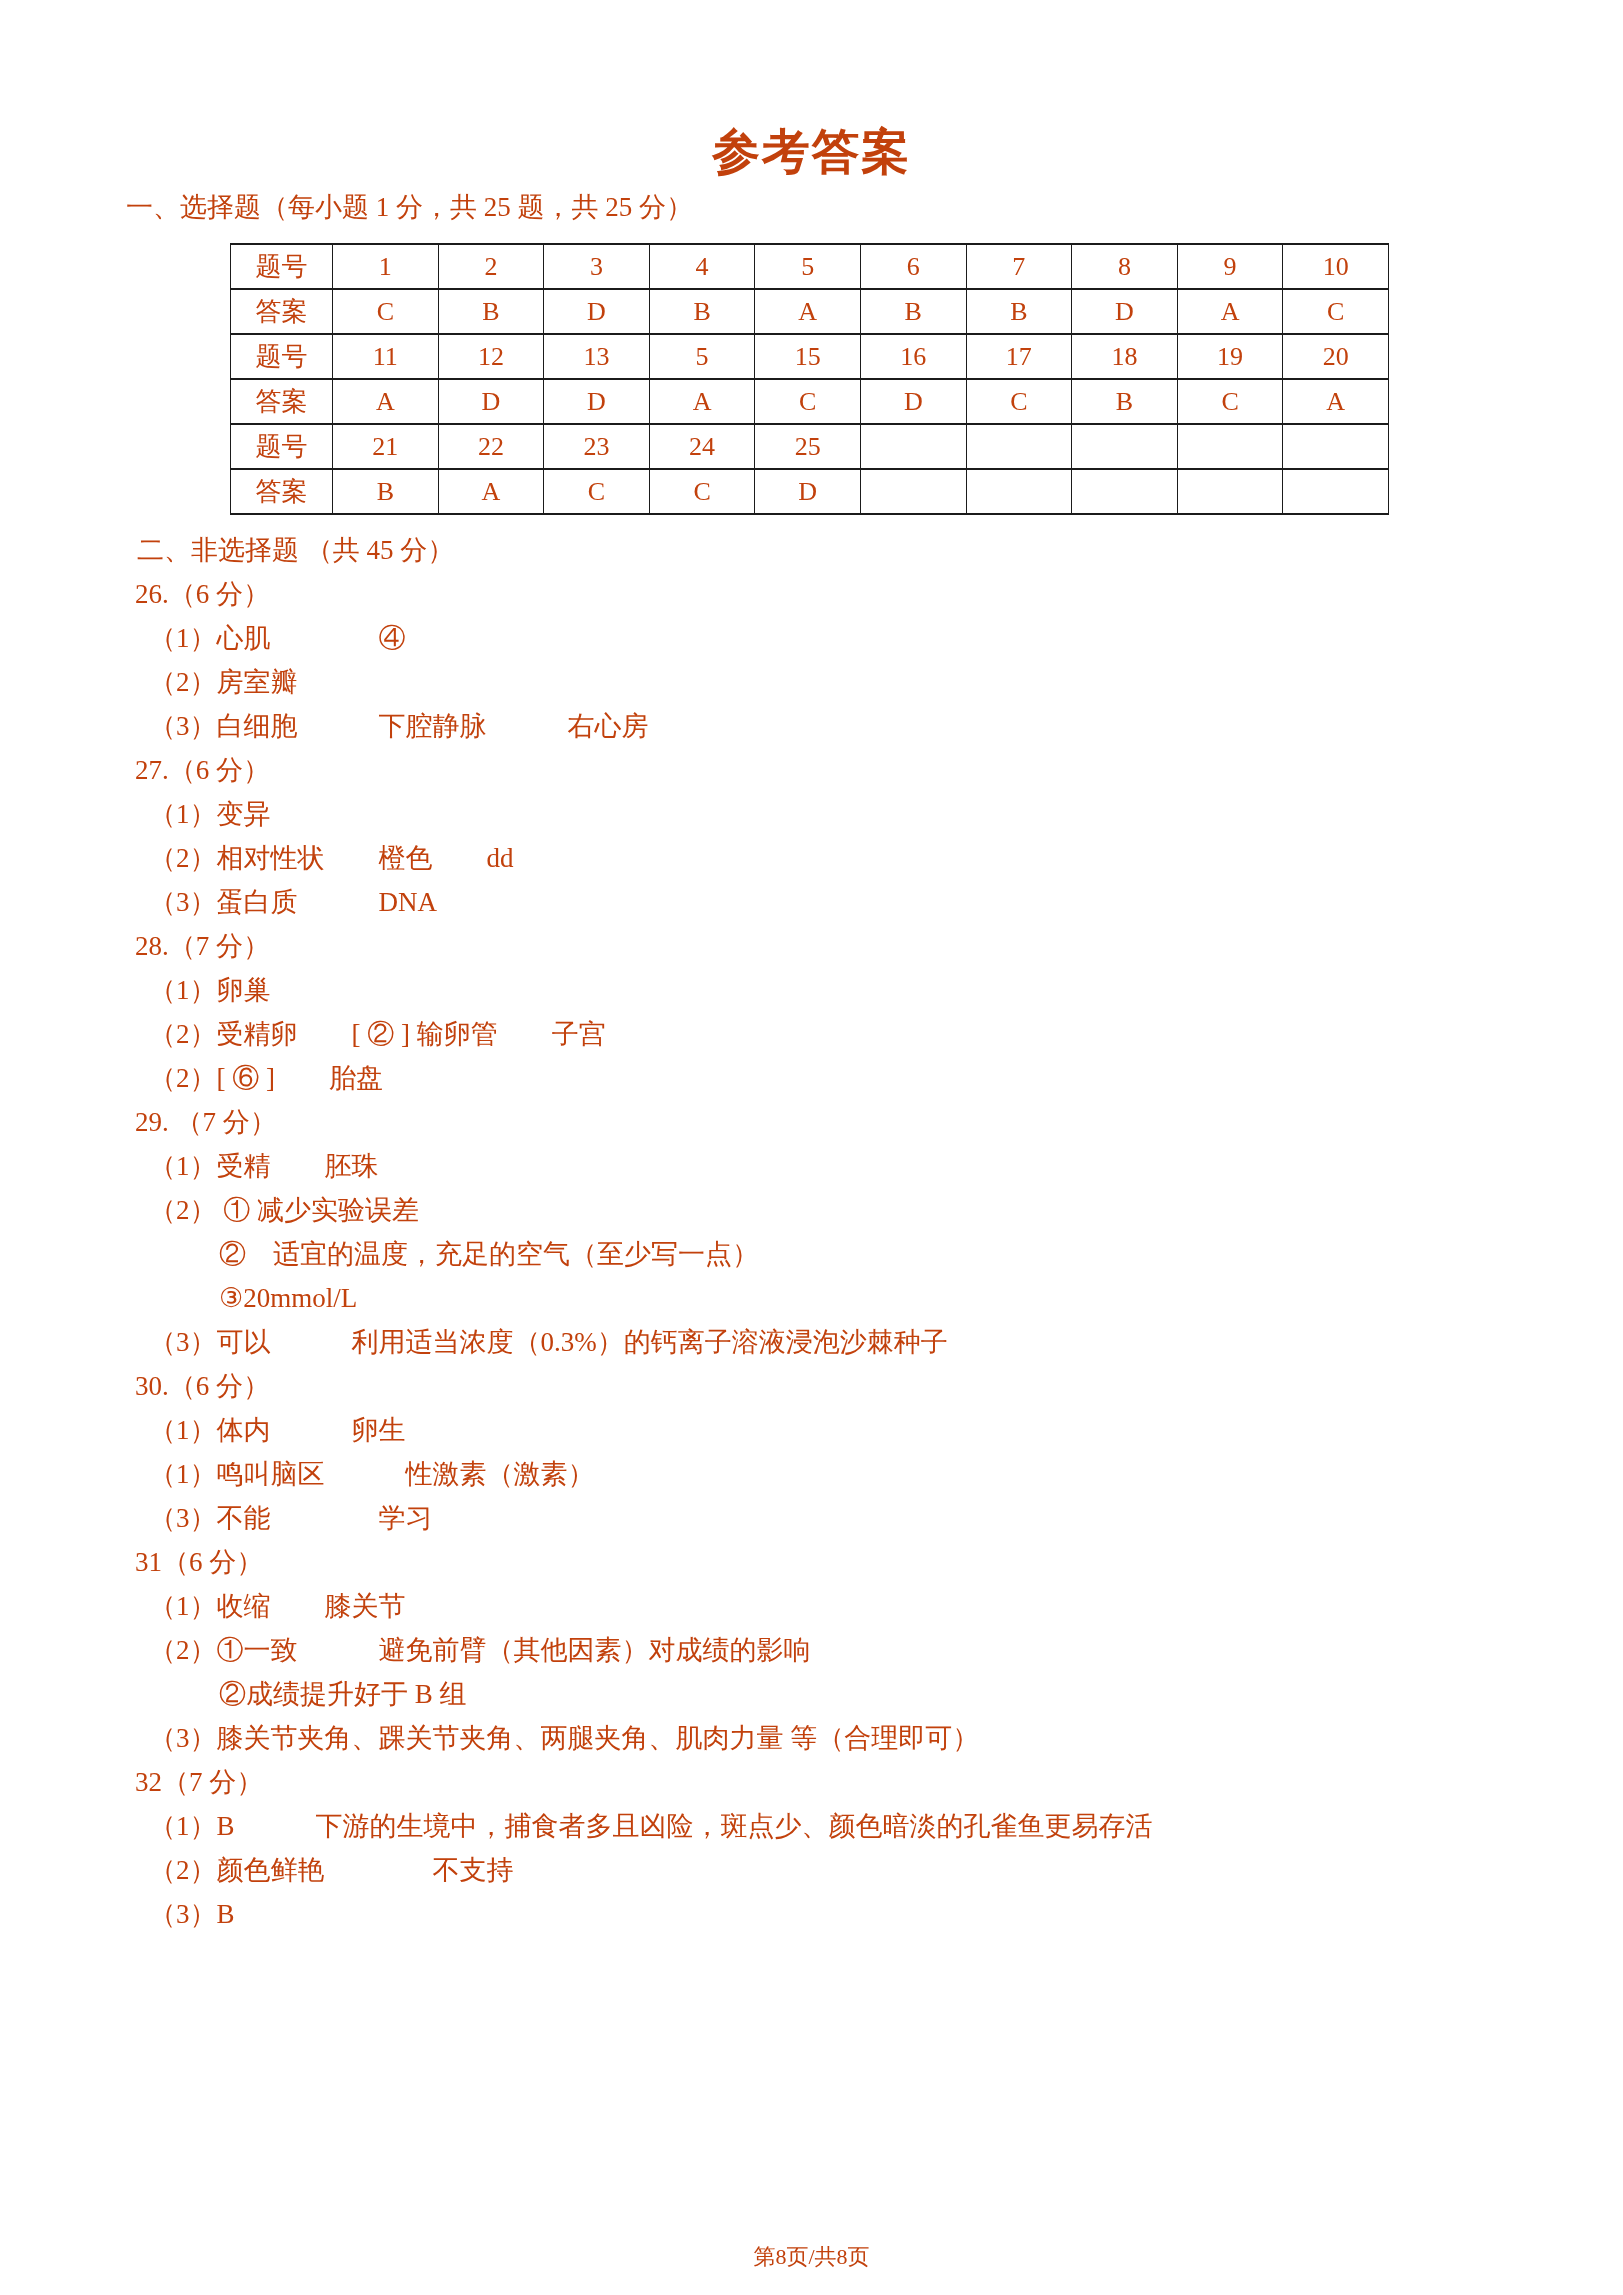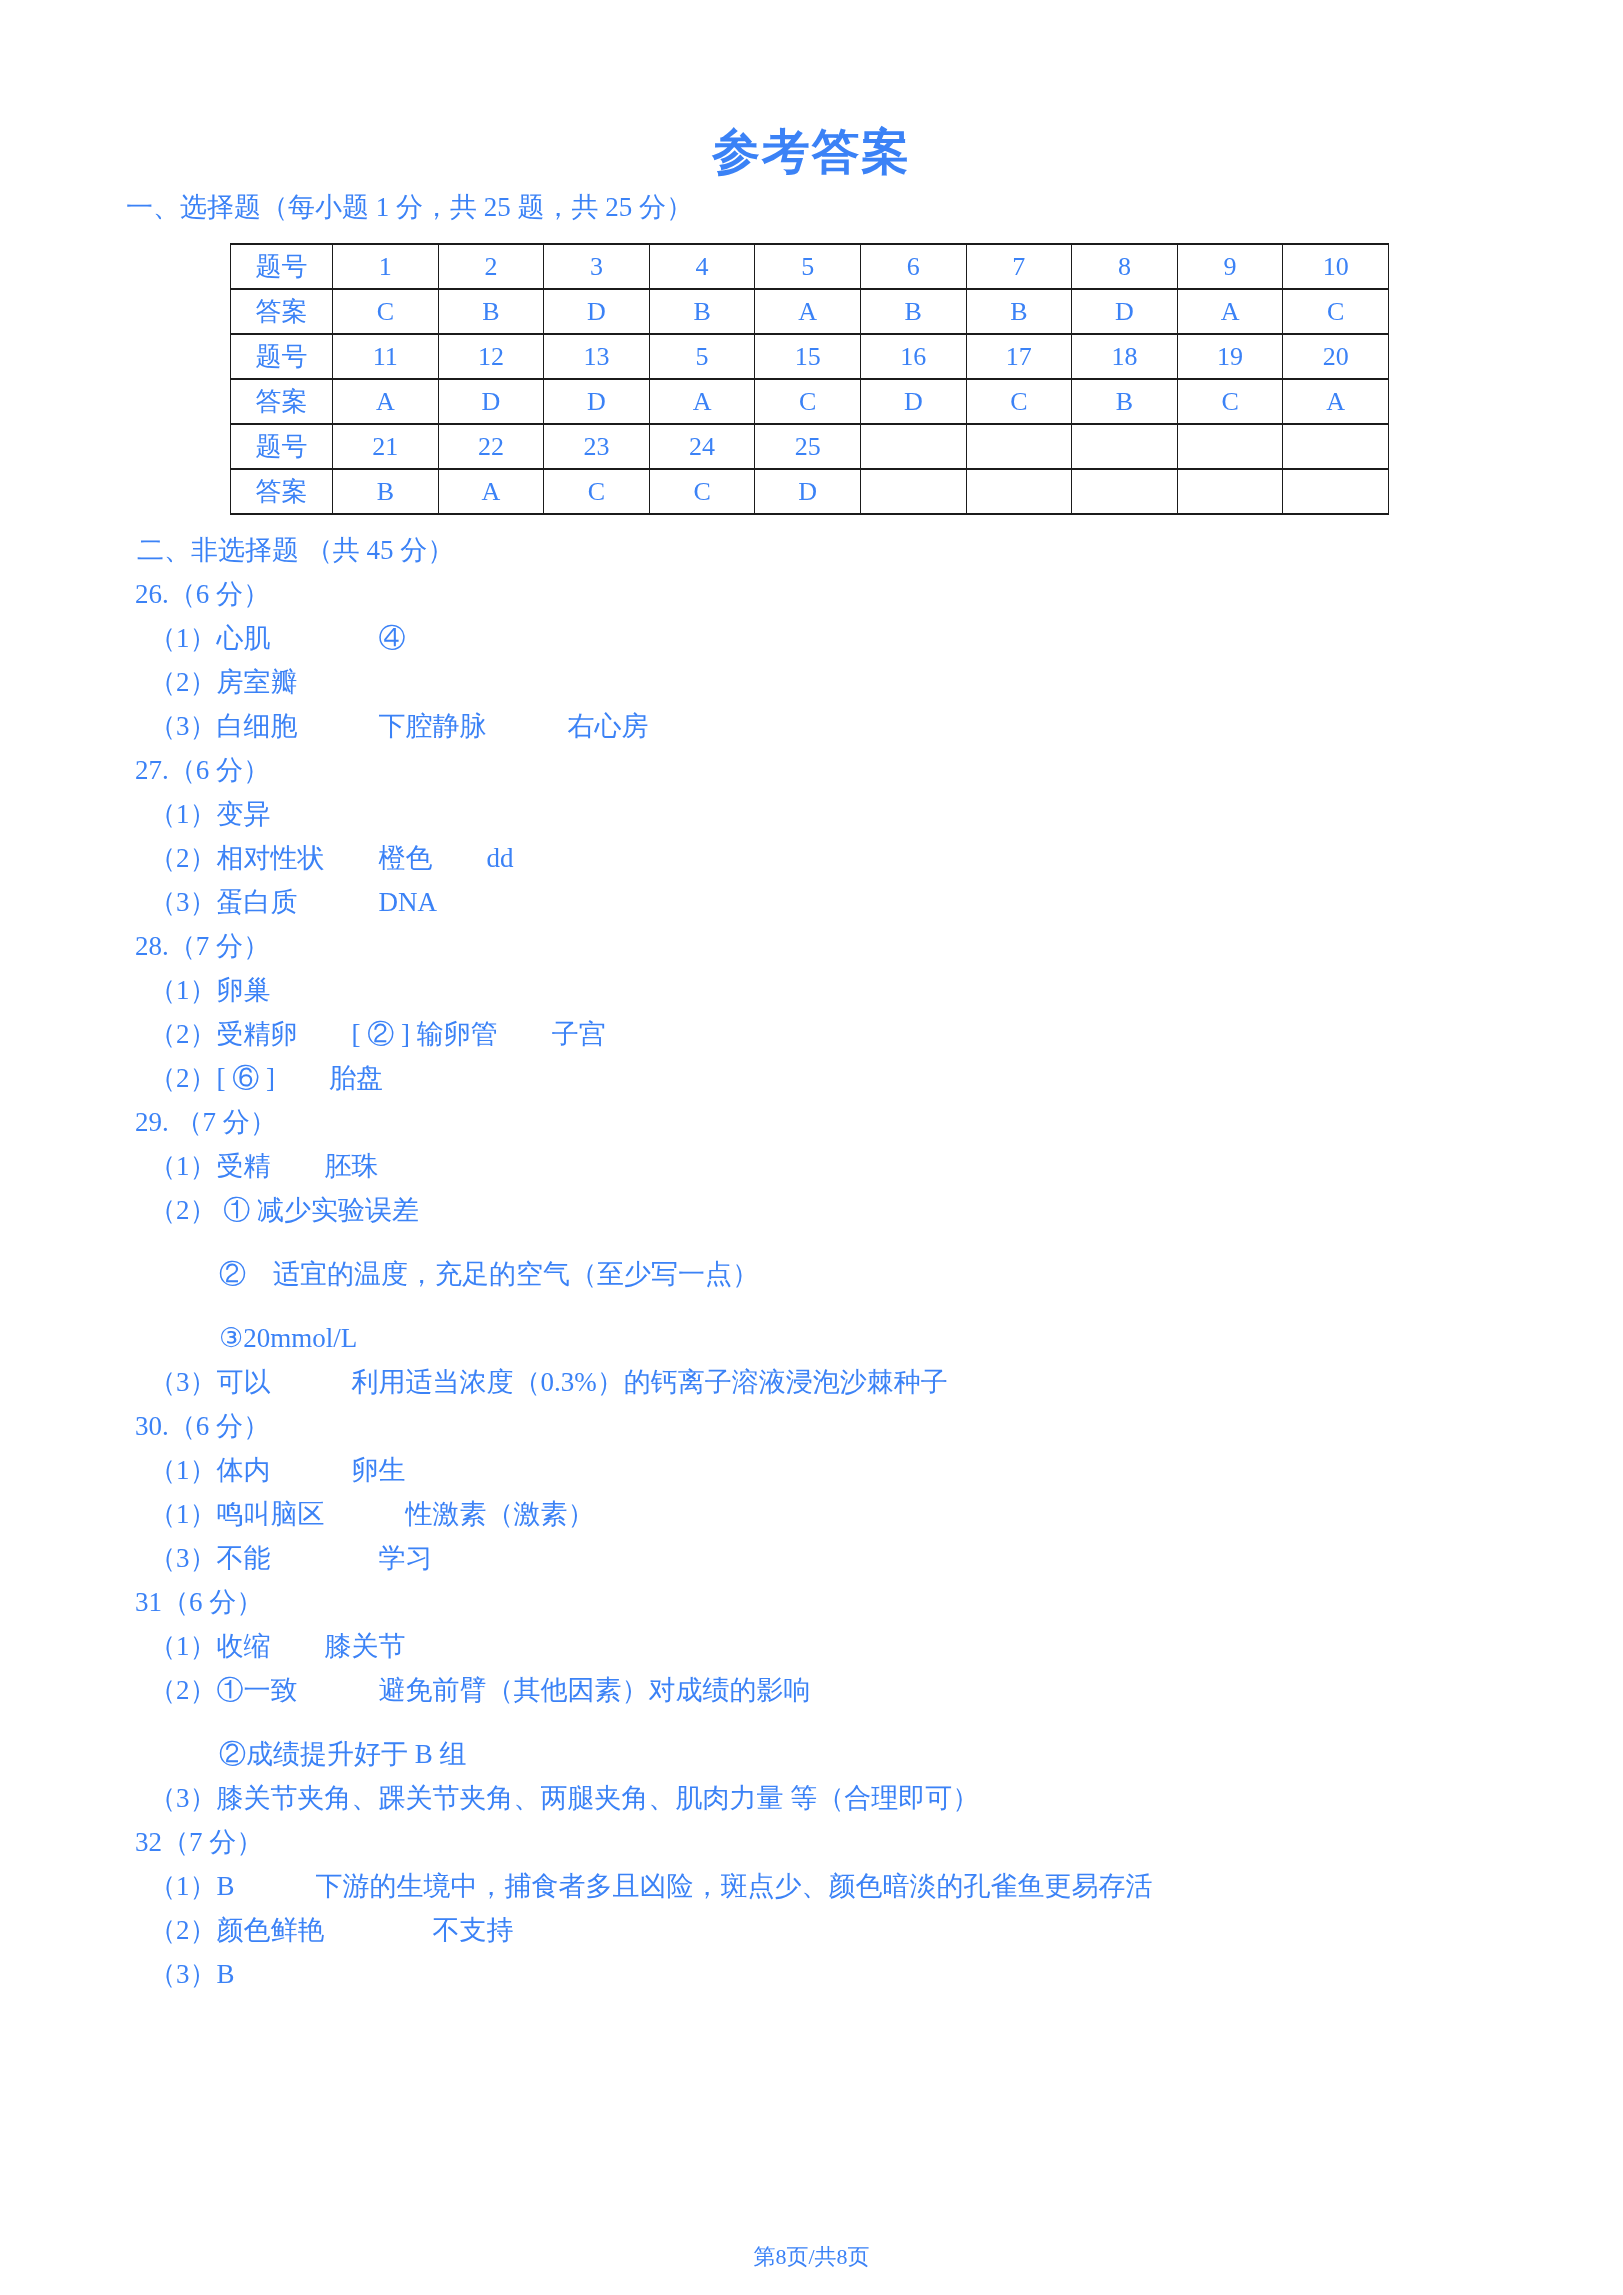--- a/index.html
+++ b/index.html
@@ -1,20 +1,20 @@
 <!DOCTYPE html>
 <html style="font-size:14px"><head>
 <meta charset="utf-8">
 <style>
   html,body{margin:0;padding:0;background:#fff;}
   .page{
     position:relative;
     width:1623px;height:2295px;
     background:#ffffff;
-    color:#3b82f6;
+    color:#c2410c;
     font-family:"Liberation Serif","DejaVu Serif",serif;
     overflow:hidden;
   }
   .title{
     position:absolute;top:125px;left:0;width:100%;
     text-align:center;
     font-family:"Liberation Sans","DejaVu Sans",sans-serif;
     font-weight:700;
     font-size:48px;line-height:54px;
     letter-spacing:1.7px;
@@ -38,21 +38,21 @@
     padding:0;overflow:hidden;white-space:pre;
   }
   .answers{
     position:absolute;top:528px;left:0;width:1479px;
     font-size:27px;
   }
   .ln{height:44px;line-height:44px;white-space:pre;}
   .ln.h{padding-left:137px;}
   .ln.q{padding-left:135px;}
   .ln.s{padding-left:149px;}
-  .ln.d{padding-left:219px;margin-top:20px;}
+  .ln.d{padding-left:219px;}
   .footer{
     position:absolute;top:2242px;left:0;width:100%;
     text-align:center;font-size:22px;line-height:29.5px;white-space:pre;
   }
 </style>
 </head>
 <body>
 
 <div class="page">
 

